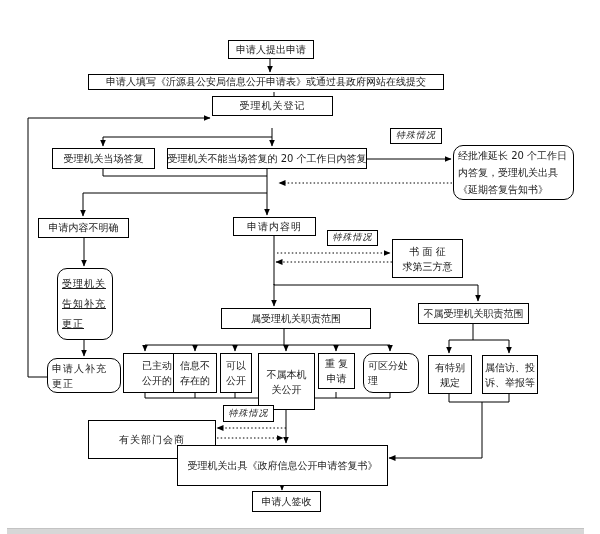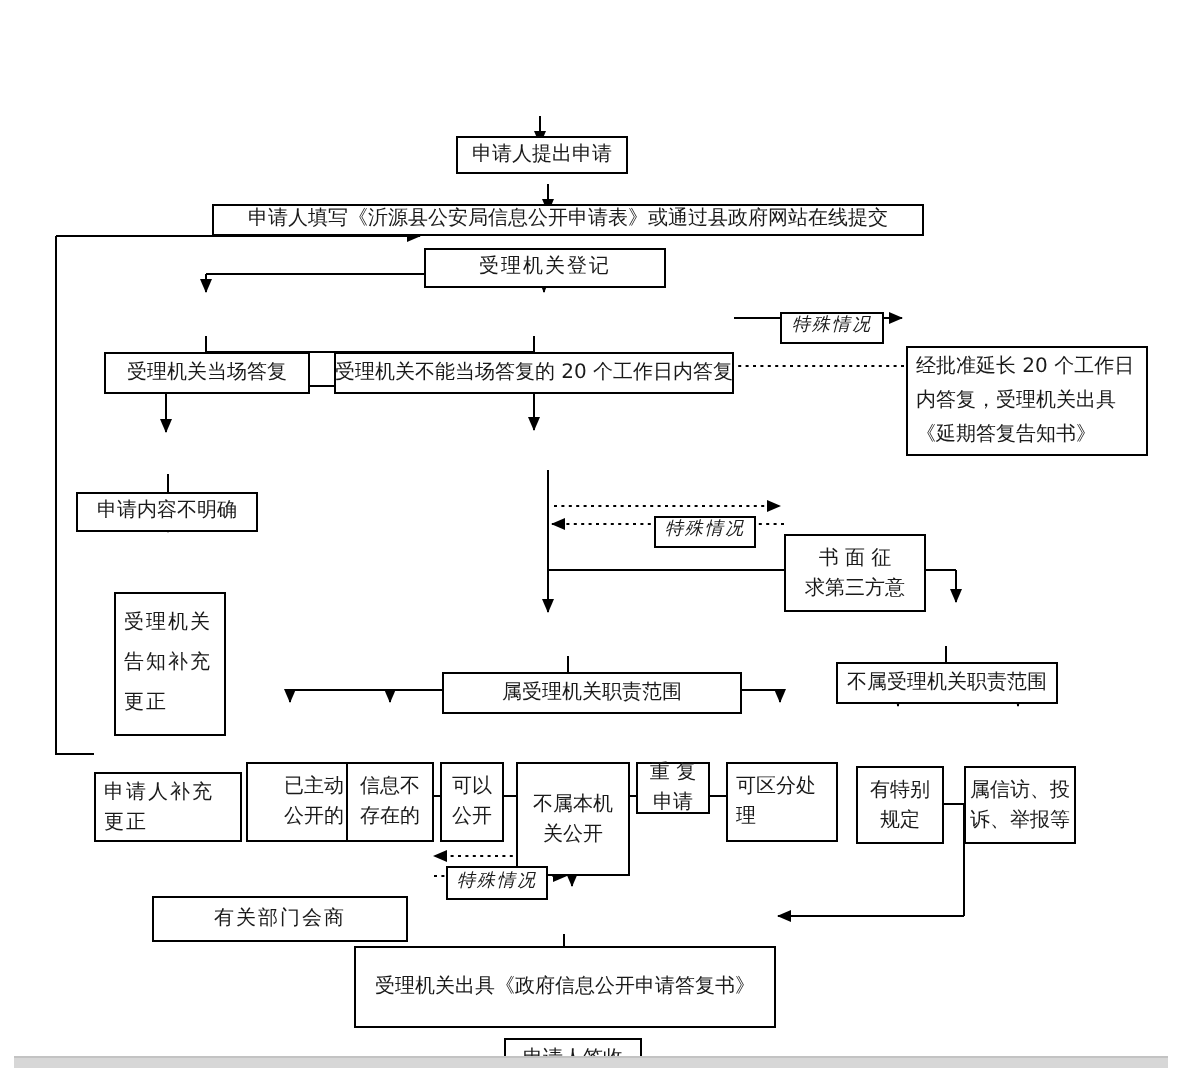--- a/index.html
+++ b/index.html
@@ -5,29 +5,29 @@
   html,body { margin:0; padding:0; background:#ffffff; }
   #canvas {
     position:relative; width:600px; height:534px; background:#ffffff;
     font-family:"DejaVu Sans", sans-serif; color:#1a1a1a; overflow:hidden;
   }
   #wires { position:absolute; left:0; top:0; pointer-events:none; }
   .node {
     position:absolute; box-sizing:border-box; border:1px solid #000;
     background:#fff; font-size:10px; line-height:1.55;
     display:flex; flex-direction:column; align-items:center; justify-content:center;
-    text-align:center; white-space:nowrap; z-index:2;margin-top:28px;
+    text-align:center; white-space:nowrap; z-index:2;
   }
   .node .ln { display:block; }
   .small { font-size:9px; letter-spacing:1px;font-style:italic; }
-  .leftpad { align-items:flex-start; text-align:left; padding:1px 4px; }
+  .leftpad { align-items:flex-start; text-align:left; padding:1px 4px;border-radius:10px; }
   .sp1 { letter-spacing:1px; }
   .lh17 .ln { line-height:17px; }
   .lh15 .ln { line-height:15px; }
-  .lh20 .ln { line-height:20px; }
+  .lh20 .ln { line-height:20px;text-decoration:underline; }
   #scrollbar {
     position:absolute; left:7px; top:528px; width:577px; height:6px;
     background:#d7d7d7; border-top:1px solid #c3c3c3; z-index:3;
   }
 </style>
 </head>
 <body>
 
 <div id="canvas">
 
@@ -77,21 +77,21 @@
     <line x1="277" y1="253" x2="390" y2="253" stroke="#000" stroke-dasharray="1.5,2.2" marker-end="url(#arr)"></line>
     <line x1="392" y1="262" x2="276" y2="262" stroke="#000" stroke-dasharray="1.5,2.2" marker-end="url(#arr)"></line>
     <line x1="286" y1="428" x2="217" y2="428" stroke="#000" stroke-dasharray="1.5,2.2" marker-end="url(#arr)"></line>
     <line x1="217" y1="438" x2="283" y2="438" stroke="#000" stroke-dasharray="1.5,2.2" marker-end="url(#arr)"></line>
   </svg>
 
   <div class="node" style="left:228px;top:40px;width:86px;height:19px">
     <div class="ln">申请人提出申请</div>
   </div>
 
-  <div class="node" style="left:106px;top:74px;width:356px;height:16px">
+  <div class="node" style="left:88px;top:74px;width:356px;height:16px">
     <div class="ln">申请人填写《沂源县公安局信息公开申请表》或通过县政府网站在线提交</div>
   </div>
 
   <div class="node" style="left:212px;top:96px;width:121px;height:20px">
     <div class="ln sp1">受理机关登记</div>
   </div>
 
   <div class="node" style="left:52px;top:148px;width:103px;height:21px">
     <div class="ln">受理机关当场答复</div>
   </div>
@@ -118,20 +118,23 @@
     <div class="ln">受理机关</div>
     <div class="ln">告知补充</div>
     <div class="ln">更正</div>
   </div>
 
   <div class="node leftpad lh15 sp1" style="left:47px;top:358px;width:74px;height:35px">
     <div class="ln">申请人补充</div>
     <div class="ln">更正</div>
   </div>
 
+  <div class="node" style="left:233px;top:217px;width:83px;height:19px">
+    <div class="ln sp1">申请内容明</div>
+  </div>
 
   <div class="node small" style="left:327px;top:230px;width:51px;height:16px">
     <div class="ln">特殊情况</div>
   </div>
 
   <div class="node lh15" style="left:392px;top:239px;width:71px;height:39px">
     <div class="ln">书 面 征</div>
     <div class="ln">求第三方意</div>
   </div>
 
@@ -156,21 +159,21 @@
   <div class="node lh15" style="left:220px;top:353px;width:32px;height:40px">
     <div class="ln">可以</div>
     <div class="ln">公开</div>
   </div>
 
   <div class="node lh15" style="left:258px;top:353px;width:57px;height:57px">
     <div class="ln">不属本机</div>
     <div class="ln">关公开</div>
   </div>
 
-  <div class="node lh15" style="left:318px;top:353px;width:37px;height:26px">
+  <div class="node lh15" style="left:318px;top:353px;width:37px;height:36px">
     <div class="ln">重 复</div>
     <div class="ln">申请</div>
   </div>
 
   <div class="node leftpad lh15" style="left:363px;top:353px;width:56px;height:40px">
     <div class="ln">可区分处</div>
     <div class="ln">理</div>
   </div>
 
   <div class="node lh15" style="left:428px;top:355px;width:44px;height:39px">
@@ -180,21 +183,21 @@
 
   <div class="node lh15" style="left:482px;top:355px;width:56px;height:39px">
     <div class="ln">属信访、投</div>
     <div class="ln">诉、举报等</div>
   </div>
 
   <div class="node small" style="left:223px;top:405px;width:51px;height:17px">
     <div class="ln">特殊情况</div>
   </div>
 
-  <div class="node" style="left:76px;top:420px;width:128px;height:23px">
+  <div class="node" style="left:88px;top:420px;width:128px;height:39px">
     <div class="ln sp1">有关部门会商</div>
   </div>
 
   <div class="node" style="left:177px;top:445px;width:211px;height:41px">
     <div class="ln">受理机关出具《政府信息公开申请答复书》</div>
   </div>
 
   <div class="node" style="left:252px;top:491px;width:69px;height:21px">
     <div class="ln">申请人签收</div>
   </div>

